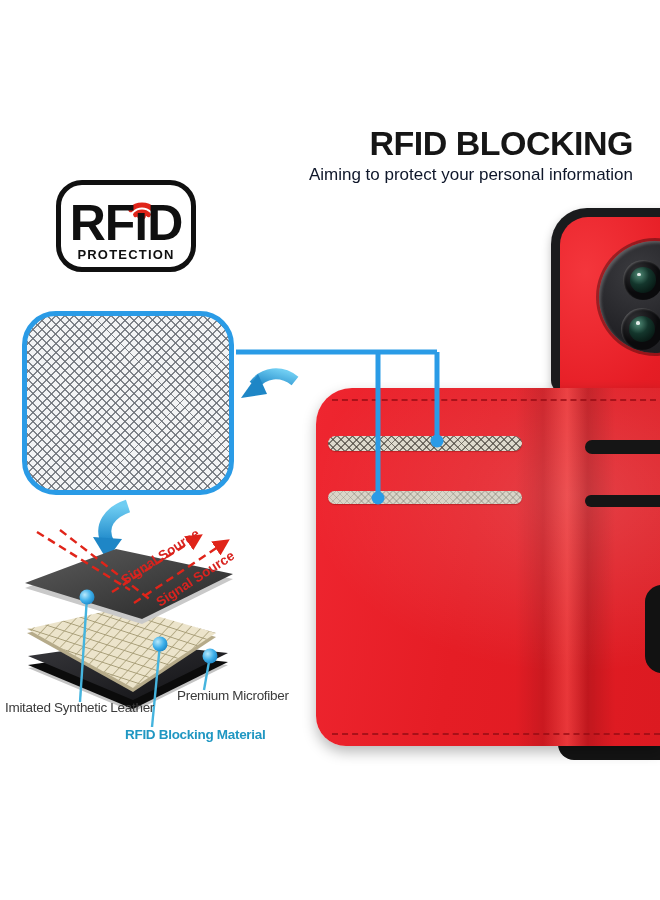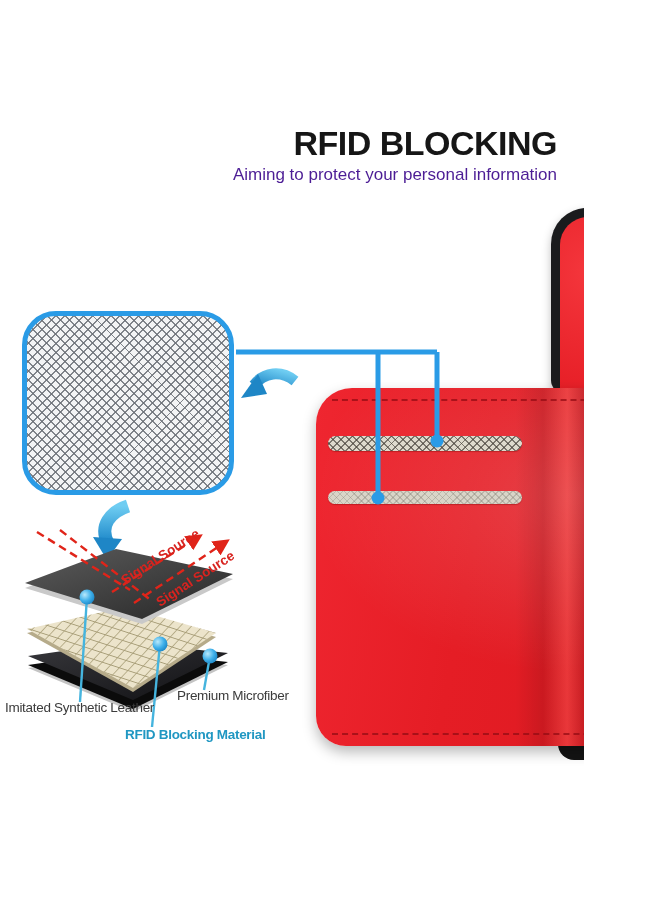--- a/index.html
+++ b/index.html
@@ -4,26 +4,26 @@
 <style>
   :root{
     --accent-blue:#2a9be6;
     --signal-red:#e02419;
     --case-red:#e81e26;
     --label-teal:#2097c2;
     --label-dark:#3b3b3b;
   }
   *{box-sizing:border-box;margin:0;padding:0;}
   body{background:#fff;font-family:"Liberation Sans","DejaVu Sans",sans-serif;}
-  .stage{position:relative;width:584px;height:900px;background:#fff;overflow:hidden;}
+  .stage{position:relative;width:660px;height:900px;background:#fff;overflow:hidden;}
 
   
   .header{position:absolute;top:126px;right:27px;text-align:right;}
   .header .title{font-size:34px;font-weight:bold;color:#161616;letter-spacing:-.5px;line-height:1;}
-  .header .sub{font-size:17px;color:#4c1d95;line-height:21.5px;margin-top:4px;}
+  .header .sub{font-size:17px;color:#0f172a;line-height:21.5px;margin-top:4px;}
 
   
   .logo{position:absolute;left:56px;top:180px;width:140px;height:92px;border:5px solid #101010;border-radius:26px;background:#fff;}
   .logo-signal{position:absolute;left:56px;top:2px;width:50px;height:40px;}
   .logo-text{position:absolute;left:0;top:13px;width:100%;text-align:center;font-size:50px;font-weight:bold;color:#101010;letter-spacing:-1px;line-height:1;}
   .logo-dot{position:absolute;left:76px;top:26px;width:9px;height:9px;border-radius:50%;background:var(--signal-red,#e02419);}
   .logo-caption{position:absolute;left:0;top:62px;width:100%;text-align:center;font-size:13px;font-weight:bold;letter-spacing:1.2px;color:#101010;}
 
   
   .mesh-swatch{position:absolute;left:22px;top:311px;width:212px;height:184px;border:5px solid var(--accent-blue,#2a9be6);border-radius:34px;
@@ -88,20 +88,29 @@
 </head>
 <body>
 
 <div class="stage">
 
   <div class="header">
     <div class="title">RFID BLOCKING</div>
     <div class="sub">Aiming to protect your personal information</div>
   </div>
 
+  <div class="logo">
+    <svg class="logo-signal" viewBox="0 0 50 40">
+      <path d="M13.7,22.7 A16,16 0 0 1 36.3,22.7" fill="none" stroke="#e02419" stroke-width="5" stroke-linecap="round"></path>
+      <path d="M18.6,27.6 A9,9 0 0 1 31.4,27.6" fill="none" stroke="#e02419" stroke-width="5" stroke-linecap="round"></path>
+    </svg>
+    <div class="logo-dot"></div>
+    <div class="logo-text"><span>RF</span><span>ı</span><span>D</span></div>
+    <div class="logo-caption">PROTECTION</div>
+  </div>
 
   <div class="mesh-swatch"></div>
 
   <div class="phone z1">
     <div class="phone-back"></div>
   </div>
   <div class="camera-module z2"></div>
   <div class="lens z2" style="left:623px;top:260px;width:40px;height:40px;">
     <div class="lens-inner">
         <div class="lens-glint"></div>

